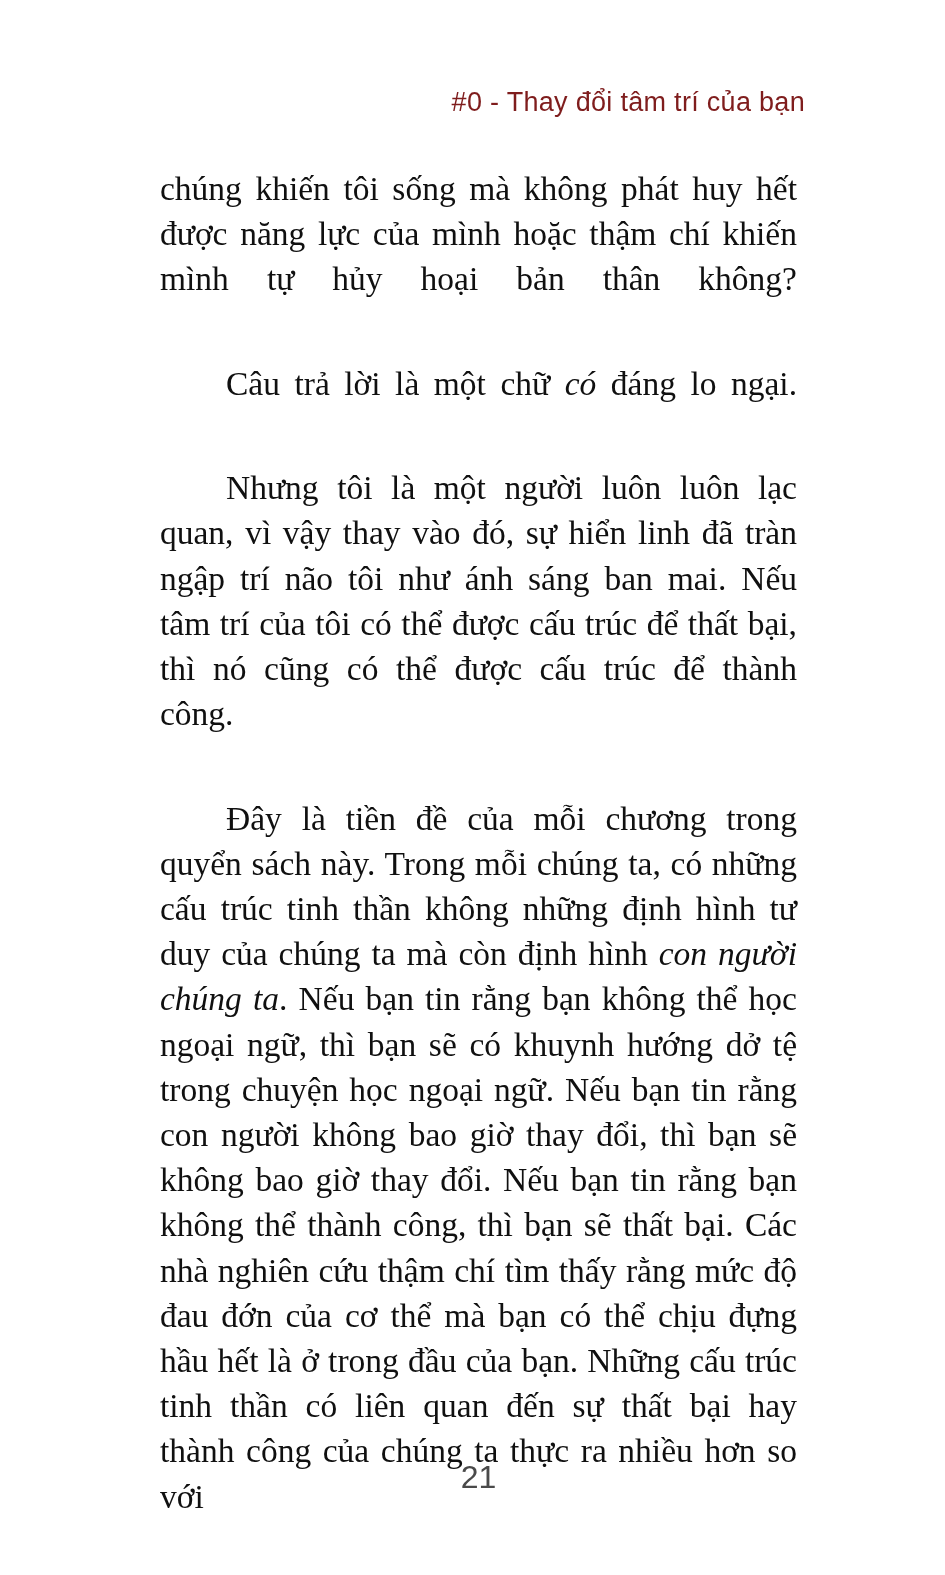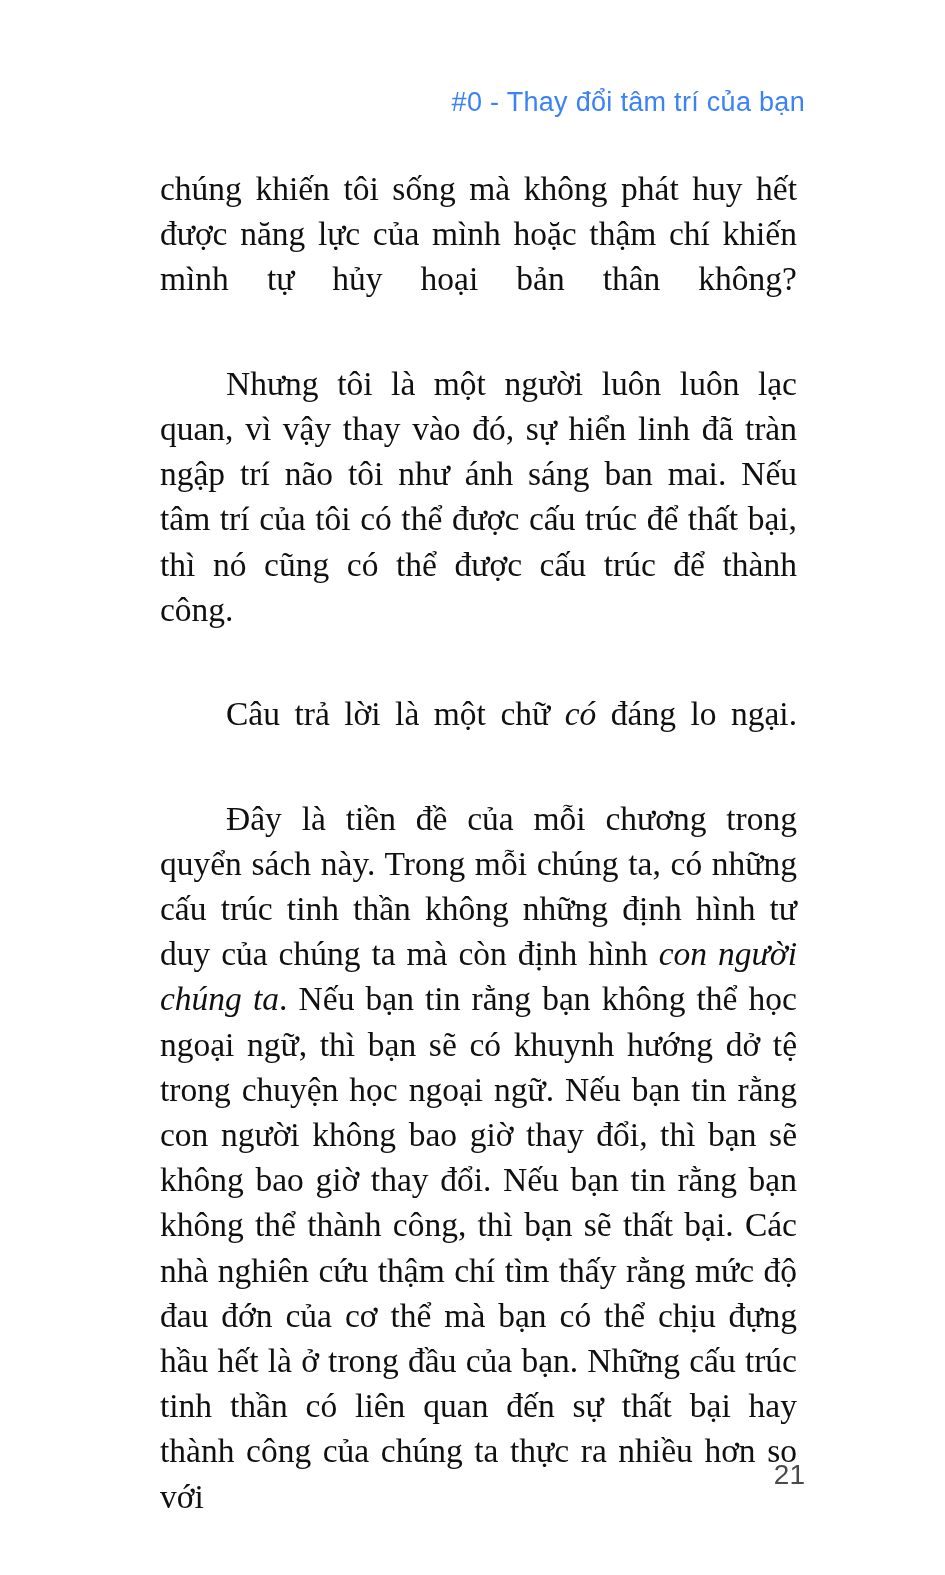--- a/index.html
+++ b/index.html
@@ -27,21 +27,21 @@
   .running-head {
     position: absolute;
     top: 86px;
     left: 152px;
     width: 653px;
     text-align: right;
     font-family: "Liberation Sans", "DejaVu Sans", sans-serif;
     font-size: 27px;
     font-weight: 300;
     letter-spacing: 0.3px;
-    color: #3b82f6;
+    color: #7f1d1d;
     line-height: 1.2;
     white-space: nowrap;
   }
 
   
   .text-block {
     position: absolute;
     top: 158px;
     left: 152px;
     width: 653px;
@@ -78,42 +78,42 @@
   .italic {
     font-style: italic;
   }
 
   
   .folio {
     position: absolute;
     top: 1458px;
     left: 152px;
     width: 653px;
-    text-align: right;
+    text-align: center;
     font-family: "Liberation Sans", "DejaVu Sans", sans-serif;
-    font-size: 28px;
+    font-size: 32px;
     font-weight: 300;
     color: #4a4a4a;
     line-height: 1.2;
   }
 </style>
 </head>
 <body>
 
 <div class="page">
 
   <div class="running-head">#0 - Thay đổi tâm trí của bạn</div>
 
   <div class="text-block">
 
     <p class="para">chúng khiến tôi sống mà không phát huy hết được năng lực của mình hoặc thậm chí khiến mình tự hủy hoại bản thân không?</p>
 
+    <p class="para indent"><span>Câu trả lời là một chữ </span><em class="italic">có</em><span> đáng lo ngại.</span></p>
+
     <p class="para indent">Nhưng tôi là một người luôn luôn lạc quan, vì vậy thay vào đó, sự hiển linh đã tràn ngập trí não tôi như ánh sáng ban mai. Nếu tâm trí của tôi có thể được cấu trúc để thất bại, thì nó cũng có thể được cấu trúc để thành công.</p>
-
-    <p class="para indent"><span>Câu trả lời là một chữ </span><em class="italic">có</em><span> đáng lo ngại.</span></p>
 
     <p class="para indent"><span>Đây là tiền đề của mỗi chương trong quyển sách này. Trong mỗi chúng ta, có những cấu trúc tinh thần không những định hình tư duy của chúng ta mà còn định hình </span><em class="italic">con người chúng ta</em><span>. Nếu bạn tin rằng bạn không thể học ngoại ngữ, thì bạn sẽ có khuynh hướng dở tệ trong chuyện học ngoại ngữ. Nếu bạn tin rằng con người không bao giờ thay đổi, thì bạn sẽ không bao giờ thay đổi. Nếu bạn tin rằng bạn không thể thành công, thì bạn sẽ thất bại. Các nhà nghiên cứu thậm chí tìm thấy rằng mức độ đau đớn của cơ thể mà bạn có thể chịu đựng hầu hết là ở trong đầu của bạn. Những cấu trúc tinh thần có liên quan đến sự thất bại hay thành công của chúng ta thực ra nhiều hơn so với</span></p>
 
   </div>
 
   <div class="folio">21</div>
 
 </div>
 
 </body></html>

